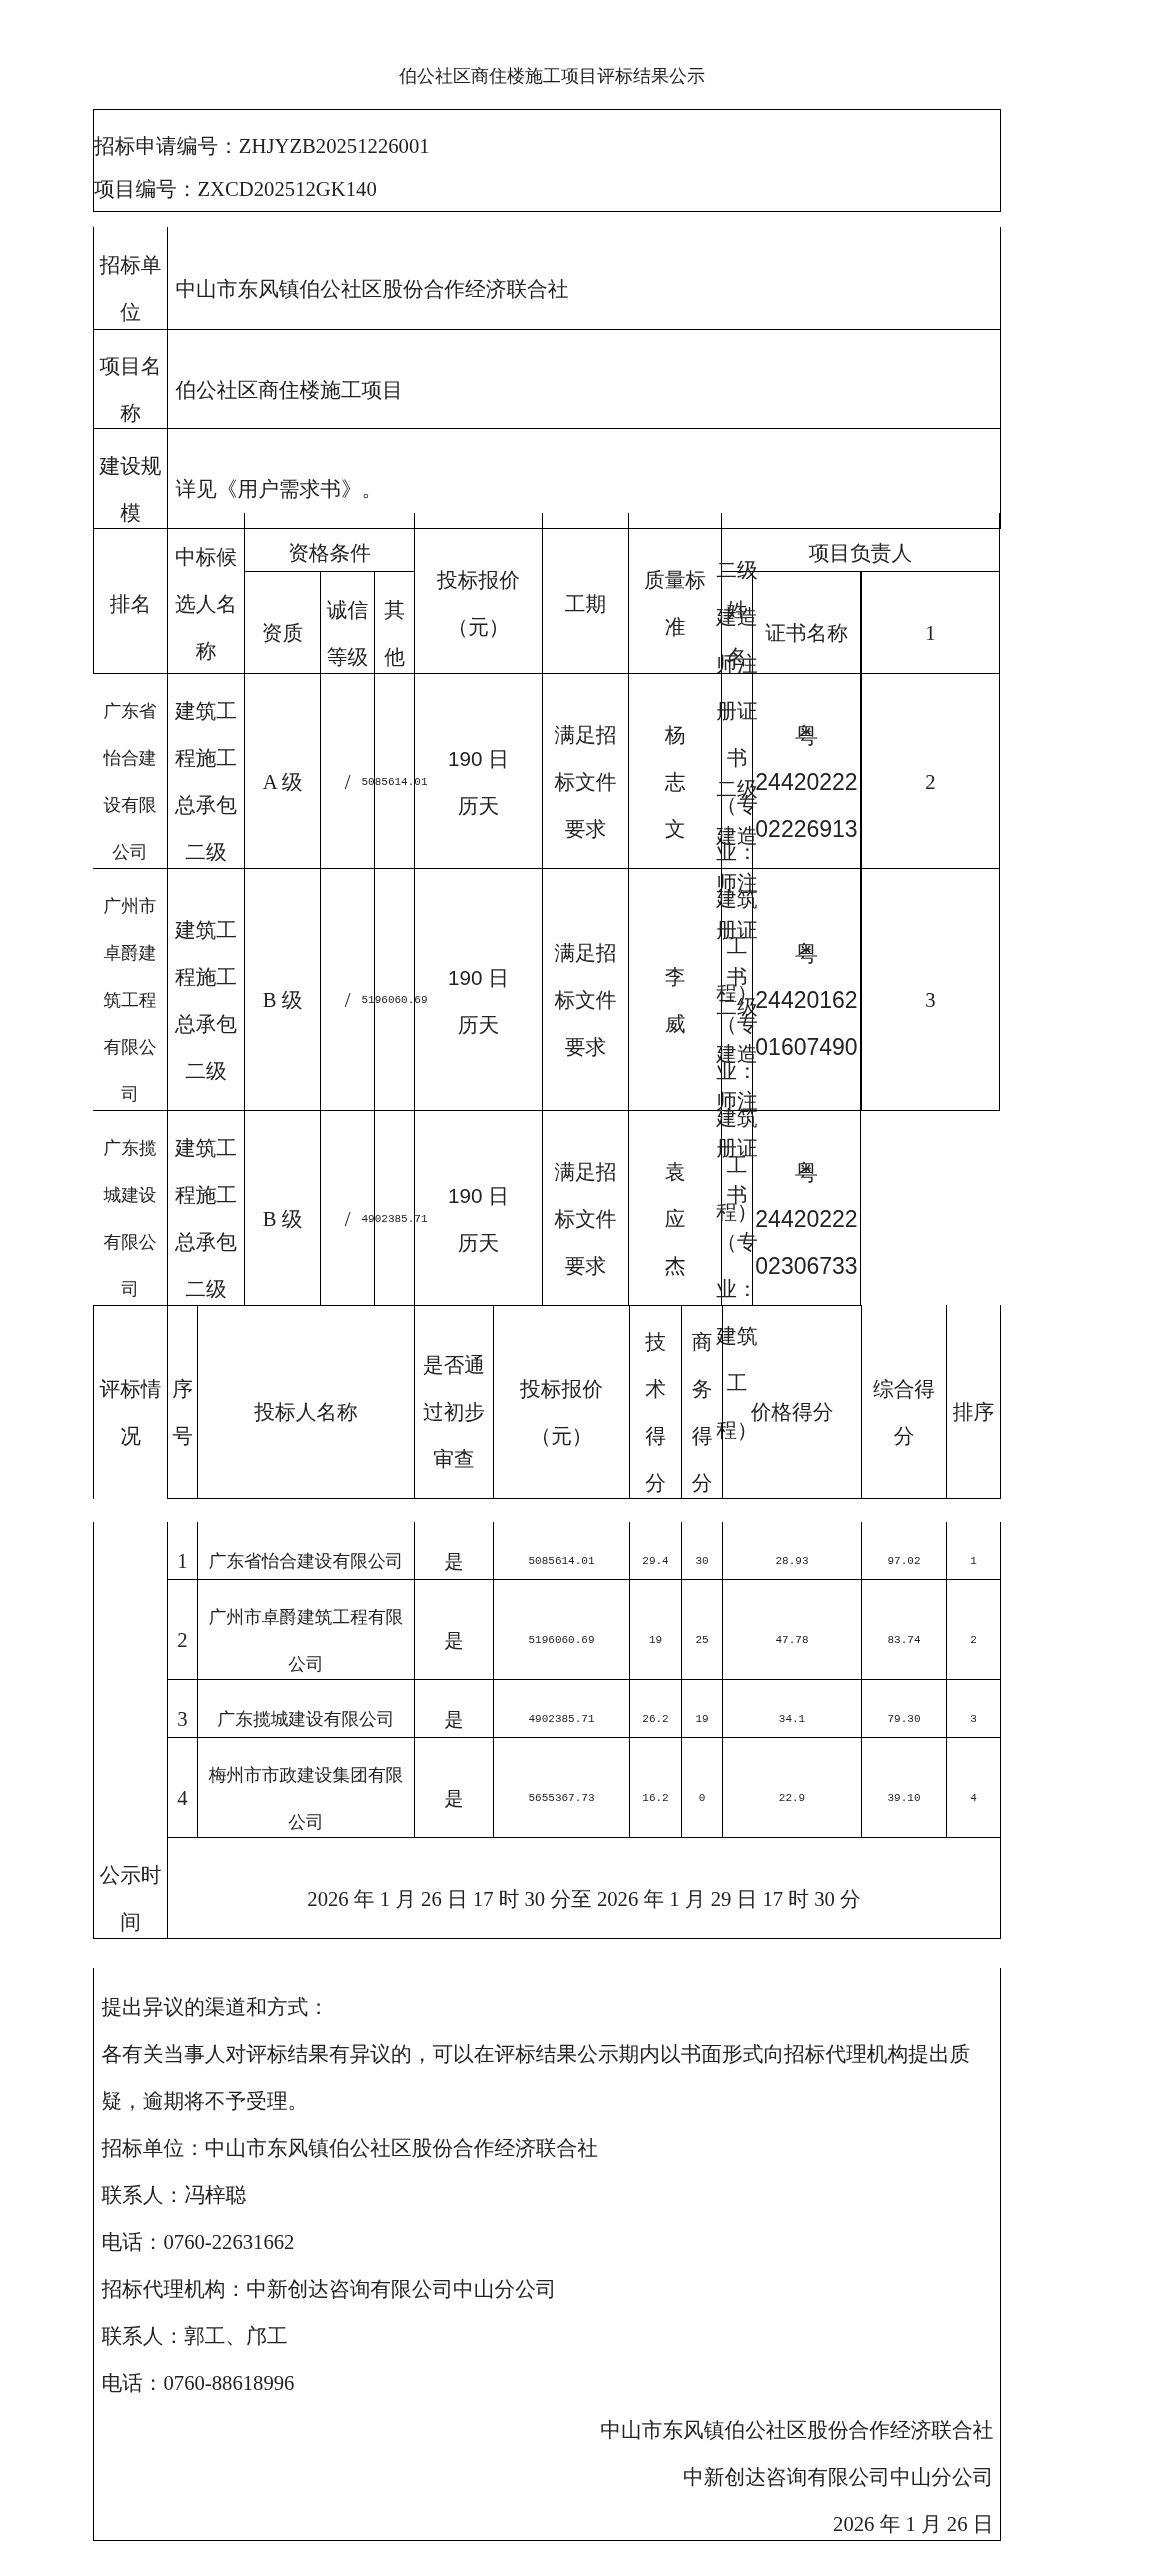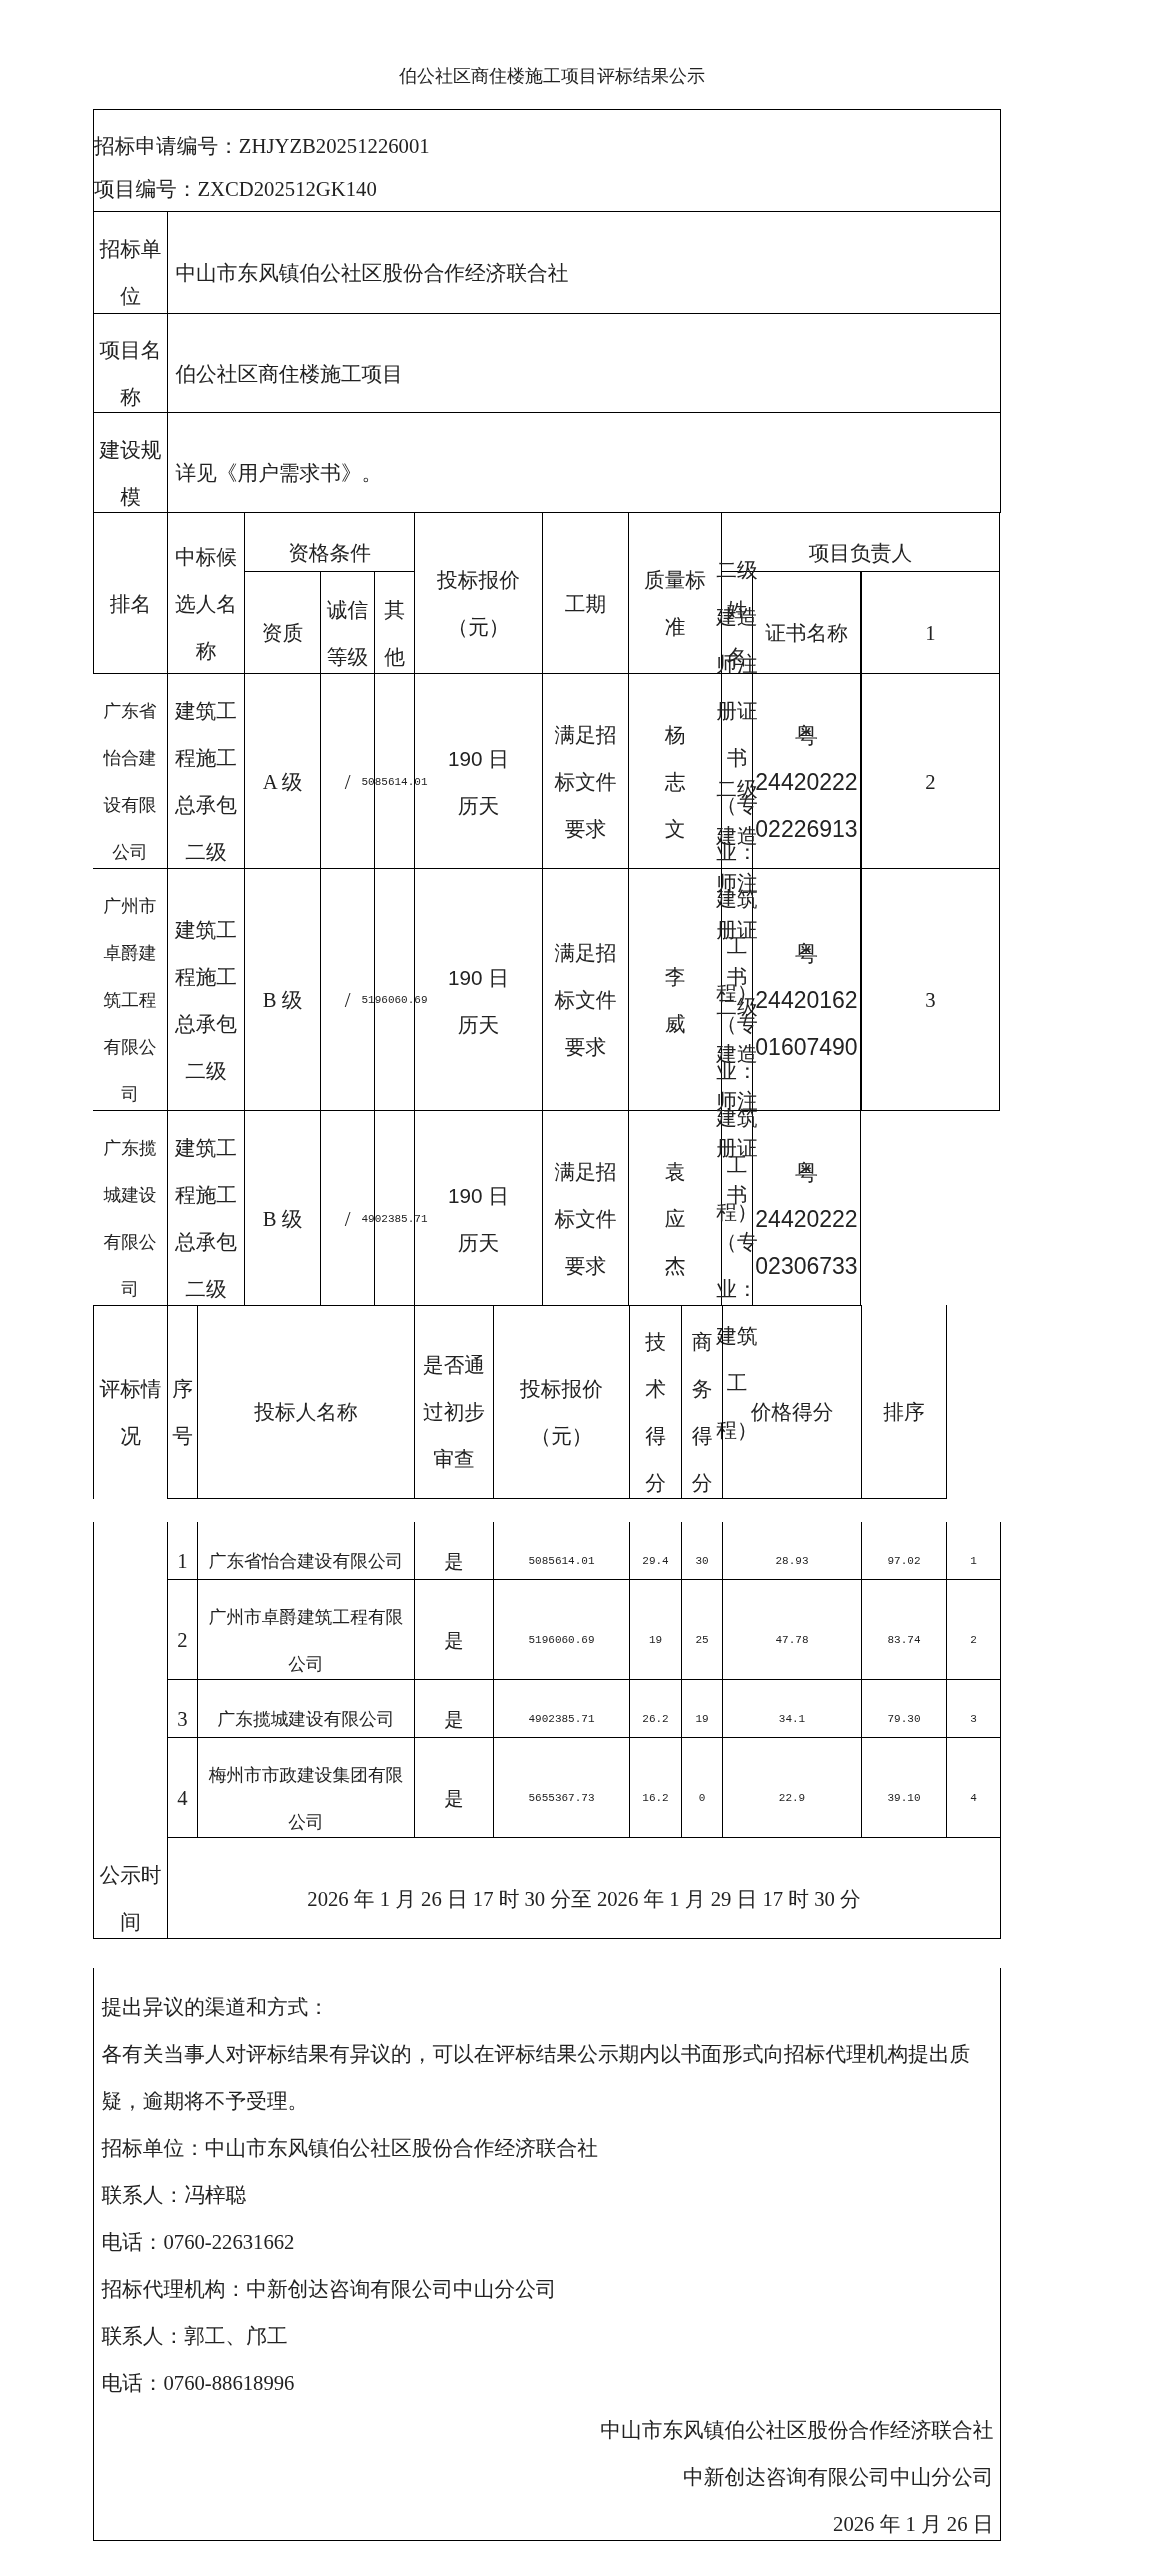--- a/index.html
+++ b/index.html
@@ -1,21 +1,21 @@
 <!DOCTYPE html>
 <html style="font-size:11.8px"><head>
 <meta charset="utf-8">
 <style>
 *{box-sizing:border-box;margin:0;padding:0;}
 html,body{background:#ffffff;}
 body{position:relative;width:1171px;height:2576px;overflow:hidden;font-family:"Liberation Serif","DejaVu Serif",serif;color:#222222;}
 .title{position:absolute;left:98px;top:59px;width:908px;height:34px;line-height:34px;text-align:center;font-family:"DejaVu Sans","Liberation Sans",sans-serif;font-size:18px;font-weight:normal;color:#222222;white-space:nowrap;}
 .header-box{position:absolute;left:93px;top:109px;width:908px;height:103px;border:0.7px solid #000;padding:14.8px 8.9px 0 0;text-align:left;font-size:20.7px;line-height:43px;white-space:nowrap;}
 .grid{position:absolute;left:93px;width:908px;display:grid;}
-.g-info{top:211px;grid-template-columns:75px 833px;grid-template-rows:103px 99px 100px;}
+.g-info{top:227px;grid-template-columns:75px 833px;grid-template-rows:103px 99px 100px;}
 .g-cand{top:513px;grid-template-columns:75px 77px 76px 54px 40px 128px 86px 93px 31px 108px 139px;grid-template-rows:59px 102px 195px 242px 195px;}
 .g-evh{top:1305px;grid-template-columns:75px 30px 217px 79px 136px 52px 41px 139px 85px 54px;grid-template-rows:194px;}
 .g-evb{top:1522px;grid-template-columns:75px 30px 217px 79px 136px 52px 41px 139px 85px 54px;grid-template-rows:58px 100px 58px 100px 101px;}
 .cell{border-right:1.5px solid #000;border-bottom:1.5px solid #000;display:flex;align-items:center;justify-content:center;text-align:center;font-size:20.7px;line-height:47px;min-width:0;}
 .cell.first{border-left:1.5px solid #000;}
 .cell.nb{border-bottom:none;}
 .cell.left{justify-content:flex-start;text-align:left;padding-left:7.4px;}
 .t{position:relative;top:11px;display:inline-block;}
 .w1{width:1.1em;}
 .w2{width:2.1em;}
@@ -231,20 +231,23 @@
   <div class="cell">
       <span class="t w1">技术得分</span>
     </div>
   <div class="cell">
       <span class="t w1">商务得分</span>
     </div>
   <div class="cell">
       <span class="t">价格得分</span>
     </div>
   <div class="cell">
+      <span class="t w3">综合得分</span>
+    </div>
+  <div class="cell">
       <span class="t">排序</span>
     </div>
 </div>
 
 <div class="grid g-evb">
   <div class="cell first nb" style="grid-column:1;grid-row:1/5"></div>
 
   <div class="cell">
       <span class="t">1</span>
     </div>

